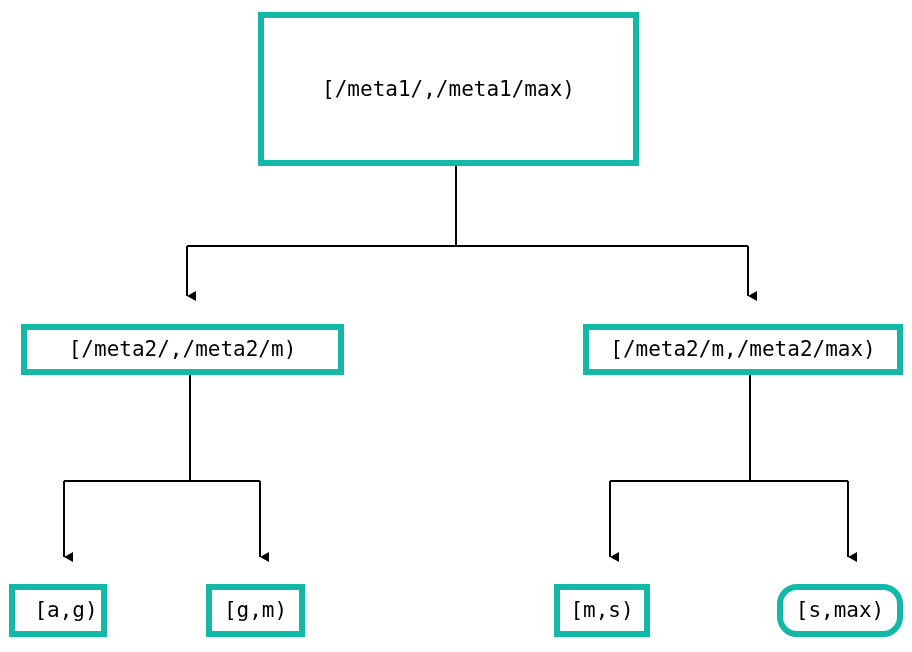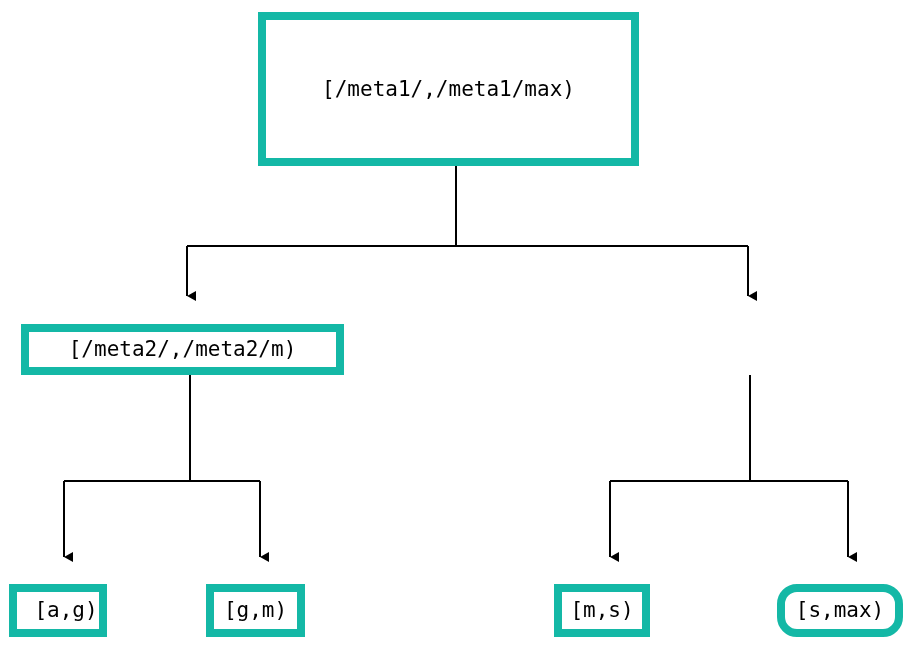--- a/index.html
+++ b/index.html
@@ -23,21 +23,21 @@
     position: absolute;
     left: 0;
     top: 0;
     width: 912px;
     height: 652px;
     pointer-events: none;
   }
   .node {
     position: absolute;
     box-sizing: border-box;
-    border: 8px solid #14b8a6;
+    border: 6px solid #14b8a6;
     background: #ffffff;
     display: flex;
     align-items: center;
     justify-content: center;
     color: #000000;
     font-family: "DejaVu Sans Mono", monospace;
     line-height: 1;
     white-space: pre;
   }
   .node-root  { left: 258px; top: 12px;  width: 381px; height: 154px; font-size: 21px; }
@@ -77,20 +77,21 @@
     <path d="M750,375 L750,481" stroke="#000000" stroke-width="2" fill="none"></path>
     <path d="M610,481 L848,481" stroke="#000000" stroke-width="2" fill="none"></path>
     <path d="M610,481 L610,557" stroke="#000000" stroke-width="2" fill="none" marker-end="url(#arrowhead)"></path>
     <path d="M848,481 L848,557" stroke="#000000" stroke-width="2" fill="none" marker-end="url(#arrowhead)"></path>
   </svg>
 
   <div class="node node-root">[/meta1/,/meta1/max)</div>
 
   <div class="node node-l2 node-l2-a">[/meta2/,/meta2/m)</div>
 
+  <div class="node node-l2 node-l2-b">[/meta2/m,/meta2/max)</div>
 
   <div class="node node-leaf node-leaf-a">[a,g)</div>
 
   <div class="node node-leaf node-leaf-b">[g,m)</div>
 
   <div class="node node-leaf node-leaf-c">[m,s)</div>
 
   <div class="node node-leaf node-leaf-d">[s,max)</div>
 
 </div>

